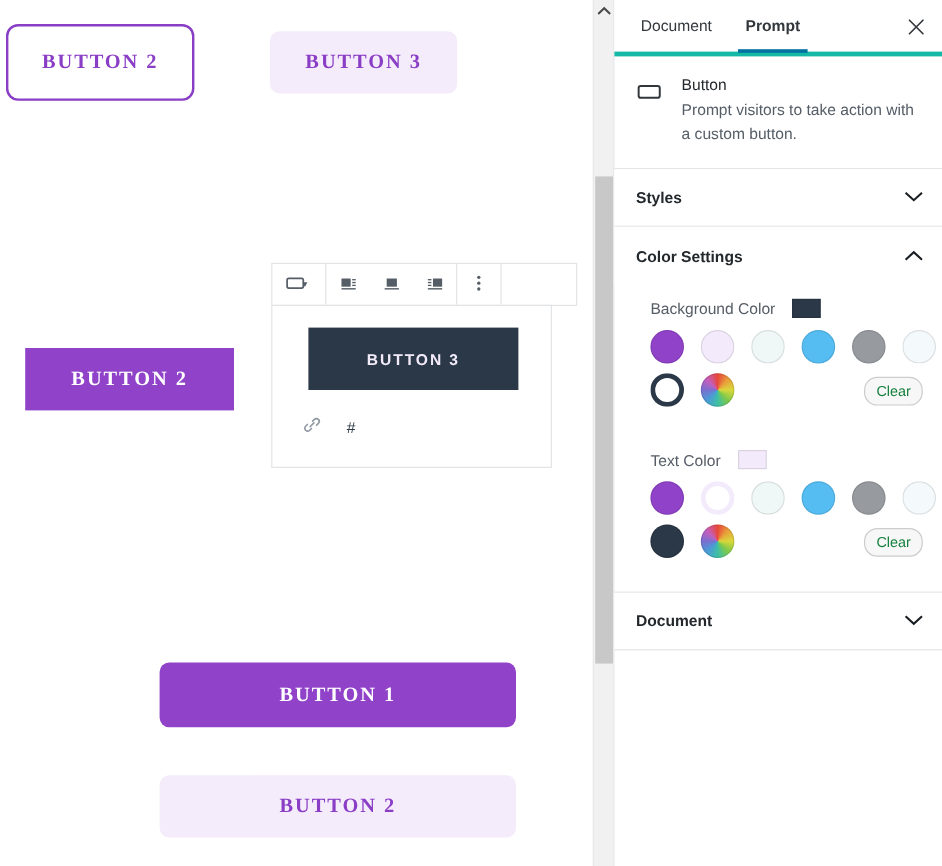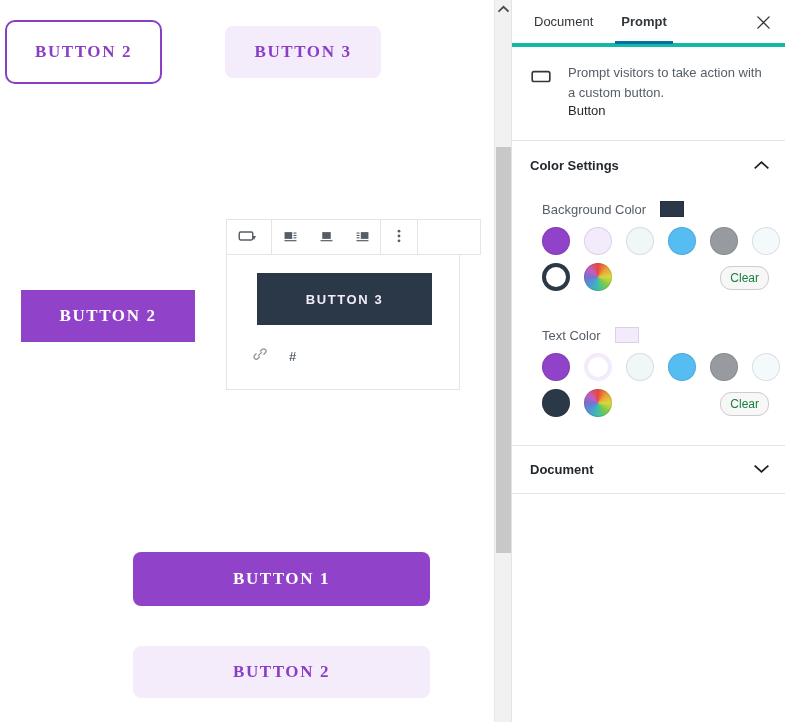--- a/index.html
+++ b/index.html
@@ -462,25 +462,33 @@
       </button>
     </div>
 
     <div id="block-card">
       <div id="block-card-icon">
         <svg width="22" height="22" viewBox="0 0 20 20" aria-hidden="true">
           <rect x="2" y="6" width="16" height="9" rx="1.6" fill="none" stroke="#32373c" stroke-width="1.5"></rect>
         </svg>
       </div>
       <div id="block-card-text">
+        <div id="block-title">Button</div>
         <div id="block-desc">Prompt visitors to take action with a custom button.</div>
-        <div id="block-title">Button</div>
-      </div>
-    </div>
-
+      </div>
+    </div>
+
+    <div class="panel-header">
+      <span>Styles</span>
+      <span class="chev">
+        <svg width="15" height="10" viewBox="0 0 16 10" aria-hidden="true">
+          <path d="M1.4 2 L8 8 L14.6 2" fill="none" stroke="#191e23" stroke-width="1.9" stroke-linecap="square"></path>
+        </svg>
+      </span>
+    </div>
 
     <div class="panel-header open">
       <span>Color Settings</span>
       <span class="chev">
         <svg width="15" height="10" viewBox="0 0 16 10" aria-hidden="true">
           <path d="M1.4 8 L8 2 L14.6 8" fill="none" stroke="#191e23" stroke-width="1.9" stroke-linecap="square"></path>
         </svg>
       </span>
     </div>
 

